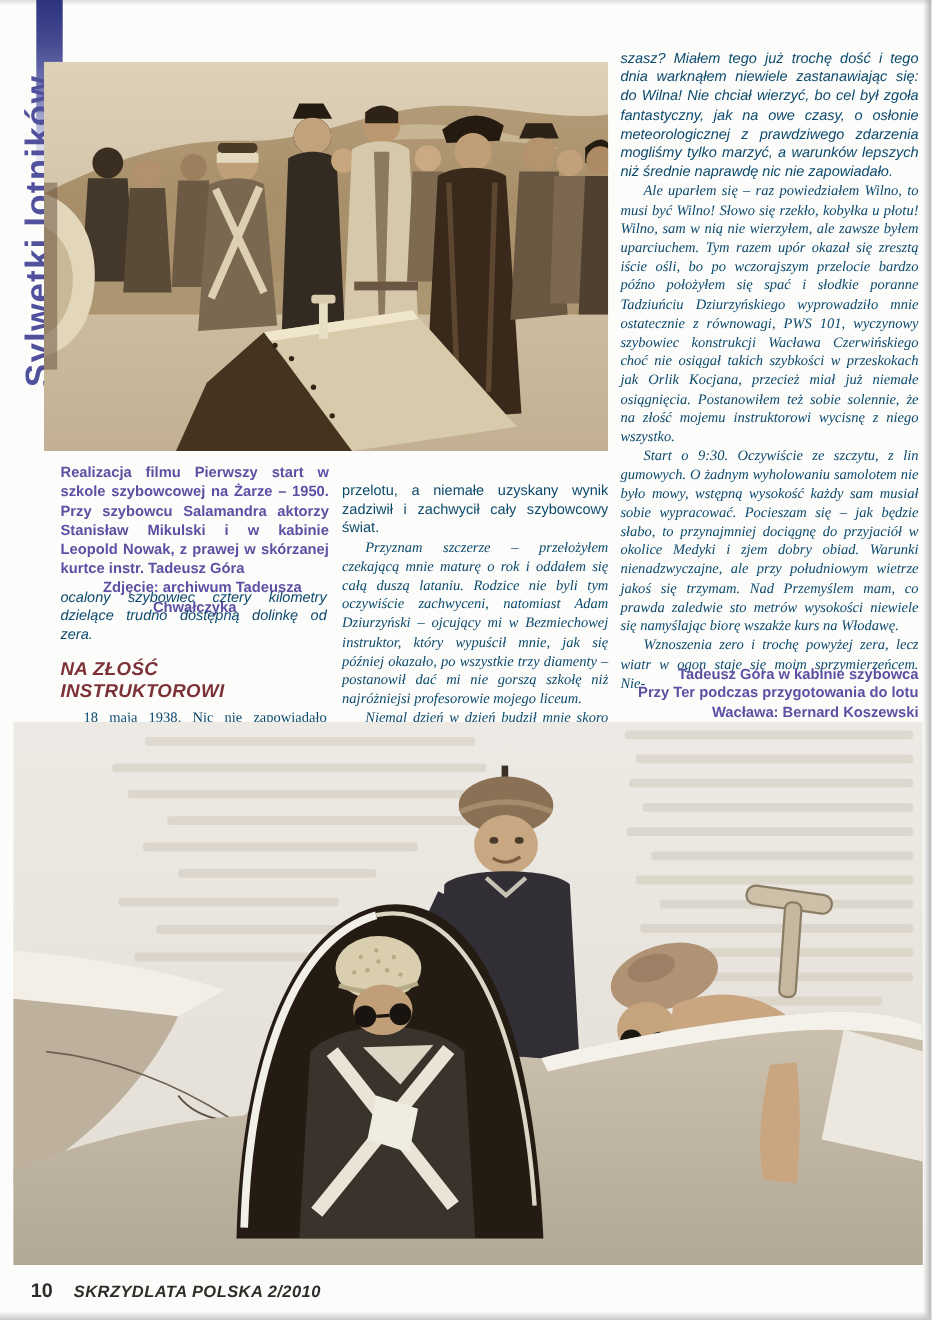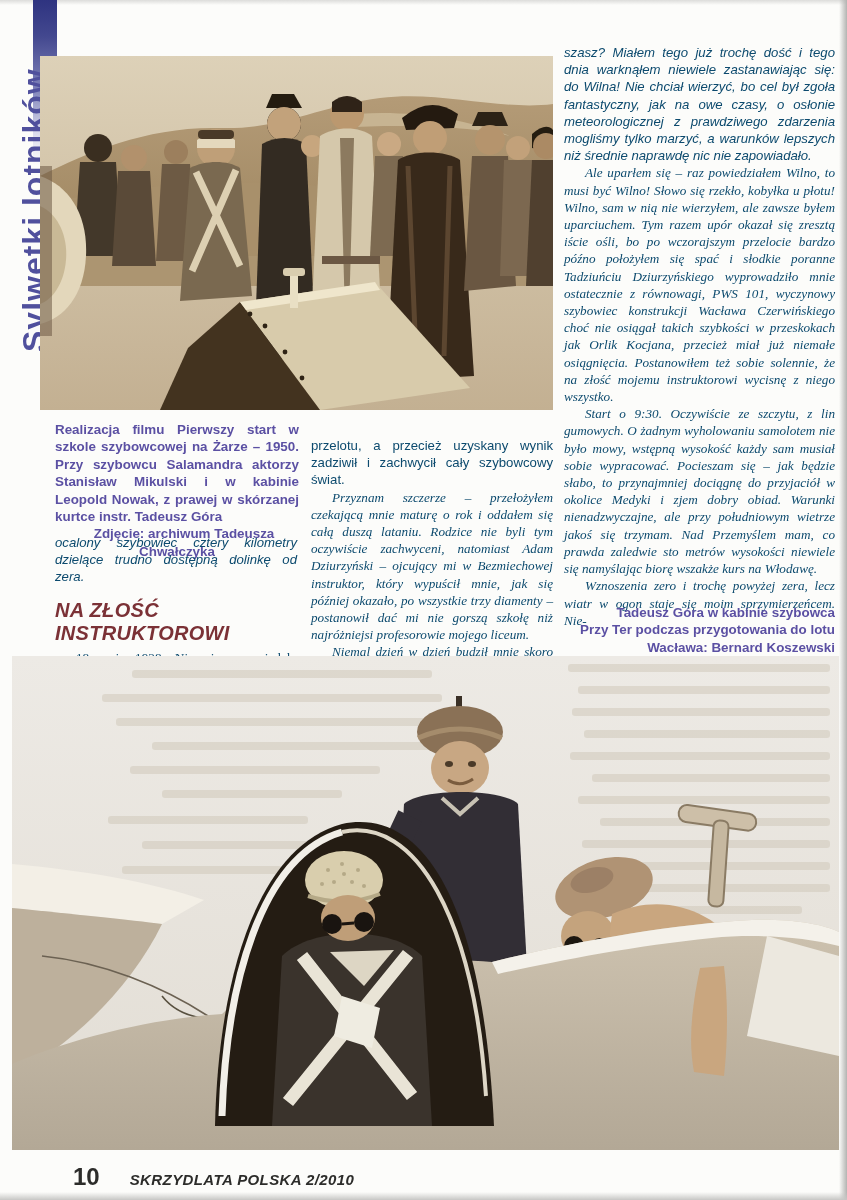--- a/index.html
+++ b/index.html
@@ -27,25 +27,25 @@
   .col{position:absolute;}
   p.body{font-size:13.2px;line-height:17.2px;color:#0c4a6e;text-align:justify;margin:0;}
   p.italic{font-style:italic;}
   p.indent{text-indent:21px;font-family:Liberation Serif, serif;}
   .photo-caption{position:absolute;color:#5b50a3;font-weight:bold;
     font-size:13.4px;line-height:17.4px;}
   .photo-caption p{margin:0;text-align:justify;}
   .photo-caption p.credit{text-indent:14px;text-align:center;}
   .caption-right{text-align:right;}
   .caption-right div{white-space:nowrap;}
-  .section-heading{font-size:20px;font-weight:bold;font-style:italic;color:#7b3136;
+  .section-heading{font-size:17px;font-weight:bold;font-style:italic;color:#7b3136;
     letter-spacing:.3px;margin:13px 0 4px 0;}
   .footer{position:absolute;left:28px;top:1163px;color:#2c2c2a;display:flex;align-items:baseline;}
-  .footer .pn{font-size:24px;font-weight:bold;margin-left:45px;}
-  .footer .mag{font-size:15px;font-weight:bold;font-style:italic;margin-left:30px;letter-spacing:.4px;text-align:center;}
+  .footer .pn{font-size:18px;font-weight:bold;}
+  .footer .mag{font-size:15px;font-weight:bold;font-style:italic;margin-left:19px;letter-spacing:.4px;text-align:center;}
 </style>
 </head>
 <body>
 
 <div class="page">
 
   <div class="edge-top"></div>
 
   <div class="sidebar-bar"></div>
   <div class="sidebar-title">Sylwetki lotników</div>
@@ -147,21 +147,21 @@
     <p class="credit">Zdjęcie: archiwum Tadeusza Chwałczyka</p>
   </div>
 
   <div class="col" style="left:55px;top:534px;width:242px;">
     <p class="body italic">ocalony szybowiec cztery kilometry dzielące trudno dostępną dolinkę od zera.</p>
     <div class="section-heading">NA ZŁOŚĆ INSTRUKTOROWI</div>
     <p class="body indent">18 maja 1938. Nic nie zapowiadało sensacyjności wykonanego tego dnia przez Tadeusza Górę</p>
   </div>
 
   <div class="col" style="left:311px;top:437px;width:242px;">
-    <p class="body">przelotu, a przecież uzyskany wynik zadziwił i zachwycił cały szybowcowy świat.</p>
+    <p class="body">przelotu, a niemałe uzyskany wynik zadziwił i zachwycił cały szybowcowy świat.</p>
     <p class="body italic indent">Przyznam szczerze – przełożyłem czekającą mnie maturę o rok i oddałem się całą duszą lataniu. Rodzice nie byli tym oczywiście zachwyceni, natomiast Adam Dziurzyński – ojcujący mi w Bezmiechowej instruktor, który wypuścił mnie, jak się później okazało, po wszystkie trzy diamenty – postanowił dać mi nie gorszą szkołę niż najróżniejsi profesorowie mojego liceum.</p>
     <p class="body italic indent">Niemal dzień w dzień budził mnie skoro świt sakramentalnym pytaniem: jaki przelot dziś zgła-</p>
   </div>
 
   <div class="col" style="left:564px;top:44px;width:271px;">
     <p class="body italic">szasz? Miałem tego już trochę dość i tego dnia warknąłem niewiele zastanawiając się: do Wilna! Nie chciał wierzyć, bo cel był zgoła fantastyczny, jak na owe czasy, o osłonie meteorologicznej z prawdziwego zdarzenia mogliśmy tylko marzyć, a warunków lepszych niż średnie naprawdę nic nie zapowiadało.</p>
     <p class="body italic indent">Ale uparłem się – raz powiedziałem Wilno, to musi być Wilno! Słowo się rzekło, kobyłka u płotu! Wilno, sam w nią nie wierzyłem, ale zawsze byłem uparciuchem. Tym razem upór okazał się zresztą iście ośli, bo po wczorajszym przelocie bardzo późno położyłem się spać i słodkie poranne Tadziuńciu Dziurzyńskiego wyprowadziło mnie ostatecznie z równowagi, PWS 101, wyczynowy szybowiec konstrukcji Wacława Czerwińskiego choć nie osiągał takich szybkości w przeskokach jak Orlik Kocjana, przecież miał już niemałe osiągnięcia. Postanowiłem też sobie solennie, że na złość mojemu instruktorowi wycisnę z niego wszystko.</p>
     <p class="body italic indent">Start o 9:30. Oczywiście ze szczytu, z lin gumowych. O żadnym wyholowaniu samolotem nie było mowy, wstępną wysokość każdy sam musiał sobie wypracować. Pocieszam się – jak będzie słabo, to przynajmniej dociągnę do przyjaciół w okolice Medyki i zjem dobry obiad. Warunki nienadzwyczajne, ale przy południowym wietrze jakoś się trzymam. Nad Przemyślem mam, co prawda zaledwie sto metrów wysokości niewiele się namyślając biorę wszakże kurs na Włodawę.</p>
     <p class="body italic indent">Wznoszenia zero i trochę powyżej zera, lecz wiatr w ogon staje się moim sprzymierzeńcem. Nie-</p>
   </div>

